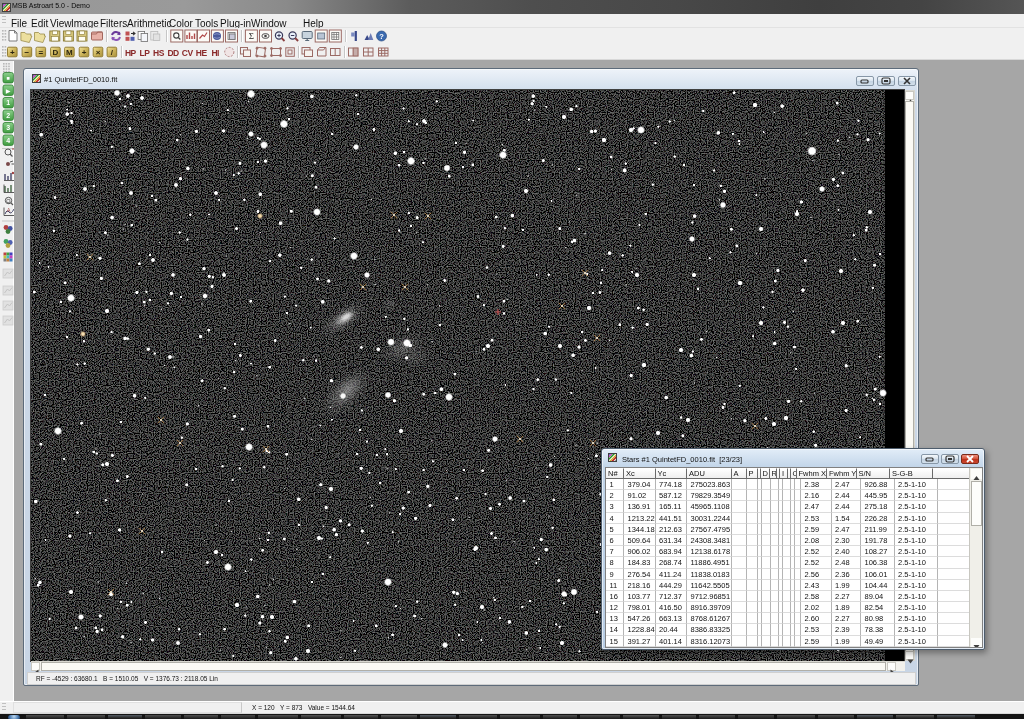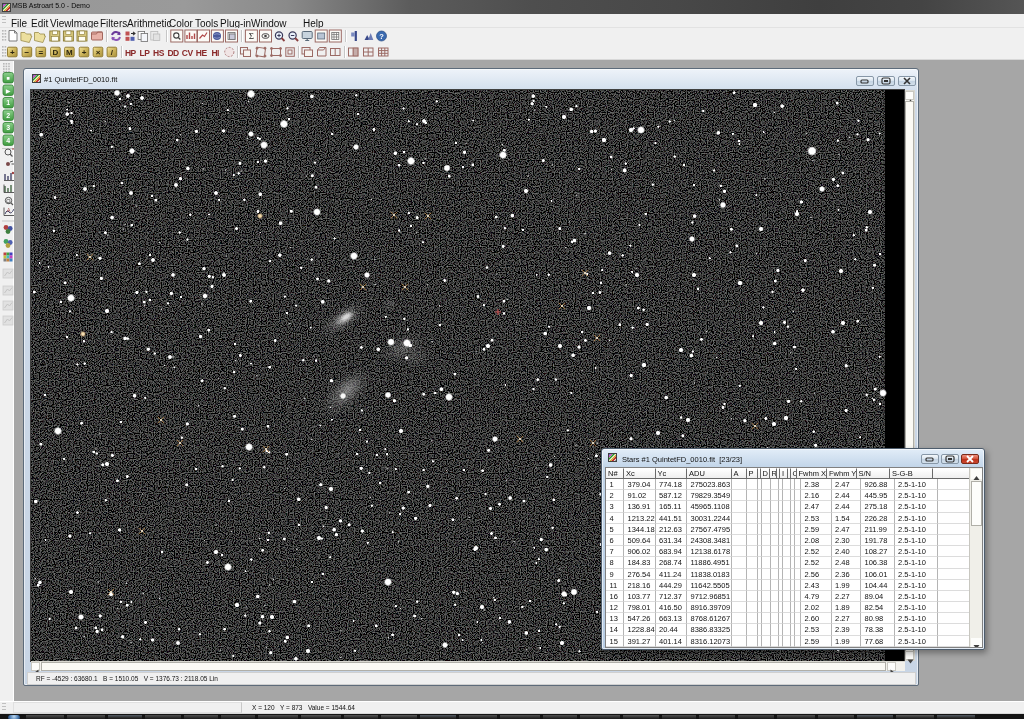--- a/index.html
+++ b/index.html
@@ -1423,21 +1423,21 @@
           <div class="tc" style="width:44.5px">9712.96851</div>
           <div class="tc" style="width:15px"></div>
           <div class="tc" style="width:11px"></div>
           <div class="tc" style="width:2.5px"></div>
           <div class="tc" style="width:9px"></div>
           <div class="tc" style="width:7.5px"></div>
           <div class="tc" style="width:2.5px"></div>
           <div class="tc" style="width:7.5px"></div>
           <div class="tc" style="width:2px"></div>
           <div class="tc" style="width:6px"></div>
-          <div class="tc" style="width:30.5px">4.79</div>
+          <div class="tc" style="width:30.5px">2.58</div>
           <div class="tc" style="width:29.5px">2.27</div>
           <div class="tc" style="width:33.5px">89.04</div>
           <div class="tc" style="width:43px">2.5-1-10</div>
           <div class="tc" style="width:40.5px"></div>
         </div>
         <div class="tr">
           <div class="tc" style="width:18px">12</div>
           <div class="tc" style="width:31.5px">798.01</div>
           <div class="tc" style="width:31.5px">416.50</div>
           <div class="tc" style="width:44.5px">8916.39709</div>
@@ -1505,21 +1505,21 @@
           <div class="tc" style="width:11px"></div>
           <div class="tc" style="width:2.5px"></div>
           <div class="tc" style="width:9px"></div>
           <div class="tc" style="width:7.5px"></div>
           <div class="tc" style="width:2.5px"></div>
           <div class="tc" style="width:7.5px"></div>
           <div class="tc" style="width:2px"></div>
           <div class="tc" style="width:6px"></div>
           <div class="tc" style="width:30.5px">2.59</div>
           <div class="tc" style="width:29.5px">1.99</div>
-          <div class="tc" style="width:33.5px">77.68</div>
+          <div class="tc" style="width:33.5px">49.49</div>
           <div class="tc" style="width:43px">2.5-1-10</div>
           <div class="tc" style="width:40.5px"></div>
         </div>
       <div id="w2vs">
         <div class="arr" style="left:1px;top:1px;width:11px;height:10px;border:none;background:#fdfdfb;"><svg width="11" height="10">
               <path d="M5.5 3 L8.5 7 H2.5 Z" fill="#404040"></path>
             </svg></div>
         <div style="position:absolute;left:1px;top:13px;width:11px;height:45px;background:#fdfdfb;border:1px solid #b0afa8;"></div>
         <div class="arr" style="left:1px;top:170px;width:11px;height:10px;border:none;background:#fdfdfb;"><svg width="11" height="10">
               <path d="M5.5 7 L2.5 3 H8.5 Z" fill="#404040"></path>

